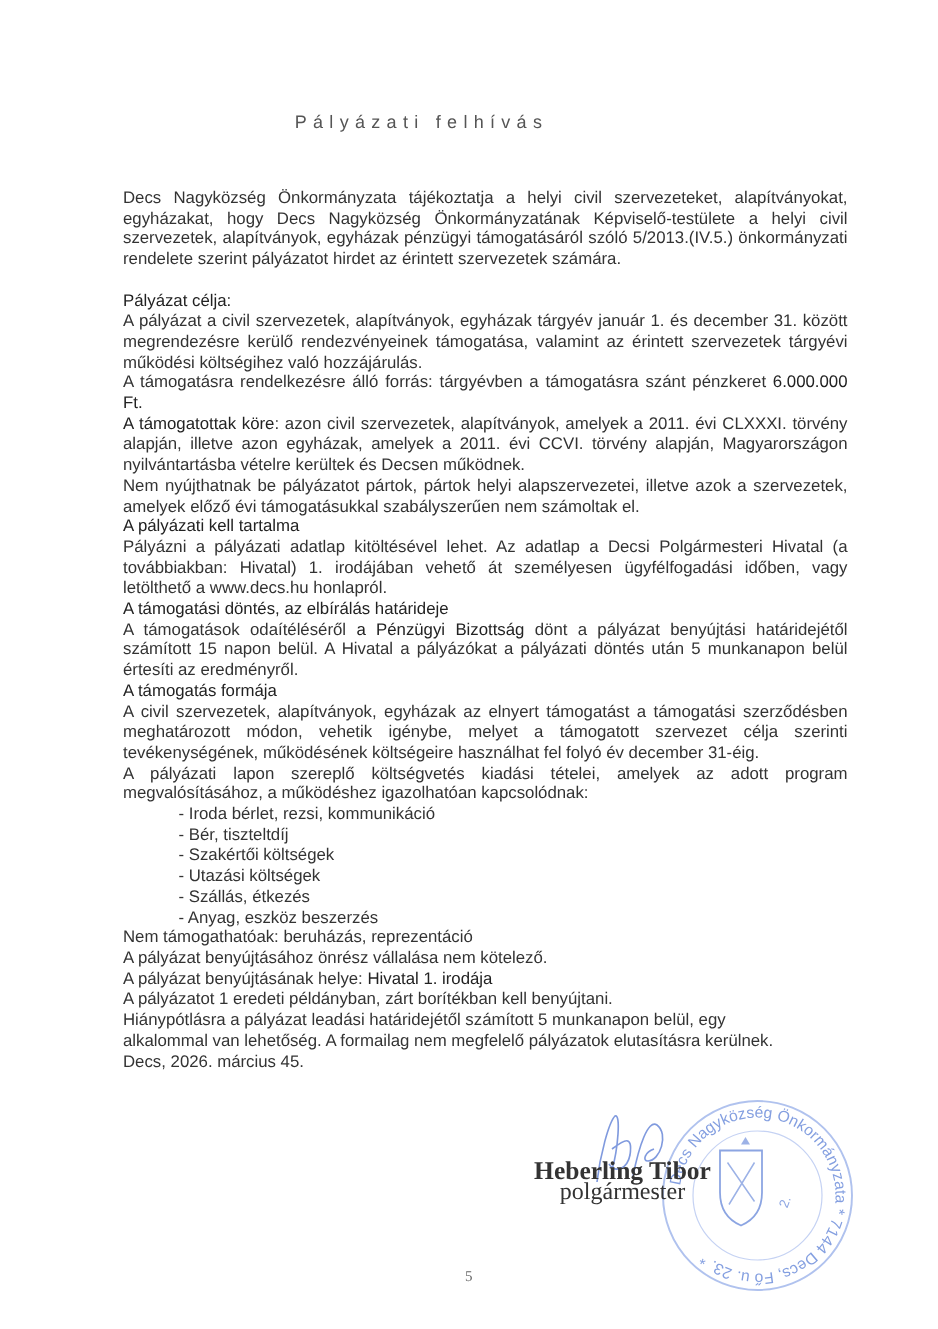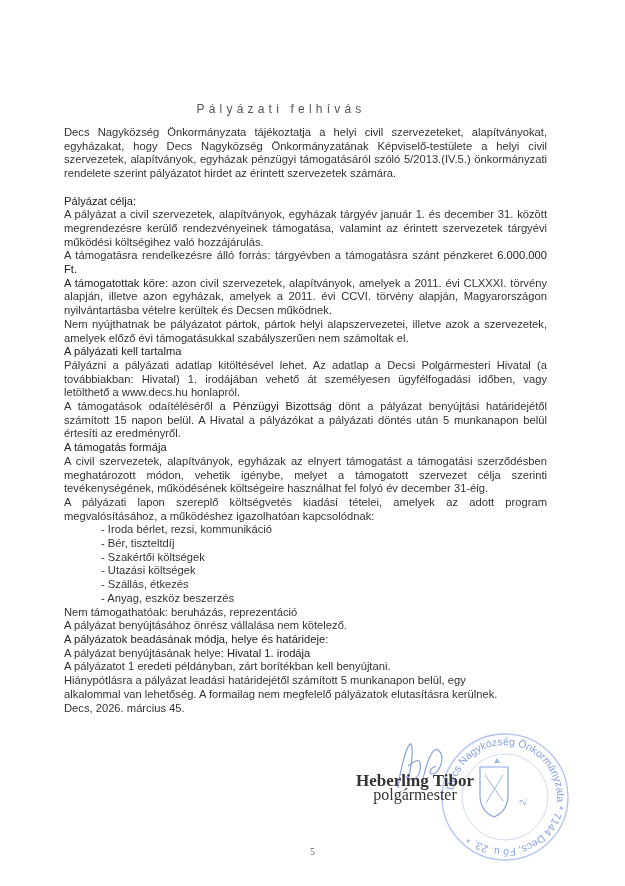--- a/index.html
+++ b/index.html
@@ -4,25 +4,25 @@
 <style>
   html, body { margin: 0; padding: 0; background: #ffffff; }
   body { width: 625px; height: 886px; position: relative; overflow: hidden; }
   .page {
     position: absolute; left: 0; top: 0; width: 625px; height: 886px;
     background: #ffffff;
     font-family: "Liberation Sans", sans-serif;
     color: #333333;
   }
   .title {
-    position: absolute; top: 102px; left: 0; width: 562px; text-align: center;
+    position: absolute; top: 74px; left: 0; width: 562px; text-align: center;
     font-size: 12px; letter-spacing: 4.2px; color: #555555;
   }
   .body {
-    position: absolute; left: 64px; top: 126px; width: 483px;
+    position: absolute; left: 82px; top: 126px; width: 483px;
     font-size: 11.2px; line-height: 13.7px;
   }
   .body p { margin: 0; }
   .just { text-align: justify; text-align-last: left; }
   .gap { height: 13.7px; }
   b, .b { font-weight: normal; color: #222222; }
   .link { }
   .li { padding-left: 37px; }
   .date { margin-top: 13.7px; }
   .sigblock {
@@ -56,35 +56,35 @@
       <span>A támogatásra rendelkezésre álló forrás: tárgyévben a támogatásra szánt pénzkeret</span>
       <b>6.000.000 Ft.</b>
     </p>
 
     <p class="just"><b>A támogatottak köre</b><span>: azon civil szervezetek, alapítványok, amelyek a 2011. évi CLXXXI. törvény alapján, illetve azon egyházak, amelyek a 2011. évi CCVI. törvény alapján, Magyarországon nyilvántartásba vételre kerültek és Decsen működnek.</span></p>
     <p class="just">Nem nyújthatnak be pályázatot pártok, pártok helyi alapszervezetei, illetve azok a szervezetek, amelyek előző évi támogatásukkal szabályszerűen nem számoltak el.</p>
 
     <p class="b">A pályázati kell tartalma</p>
     <p class="just"><span>Pályázni a pályázati adatlap kitöltésével lehet. Az adatlap a Decsi Polgármesteri Hivatal (a továbbiakban: Hivatal) 1. irodájában vehető át személyesen ügyfélfogadási időben, vagy letölthető a </span><span class="link">www.decs.hu</span><span> honlapról.</span></p>
 
+    <p class="b">A támogatási döntés, az elbírálás határideje</p>
     <p class="just"><span>A támogatások odaítéléséről </span><b>a Pénzügyi Bizottság</b><span> dönt a pályázat benyújtási határidejétől számított 15 napon belül. A Hivatal a pályázókat a pályázati döntés után 5 munkanapon belül értesíti az eredményről.</span></p>
 
     <p class="b">A támogatás formája</p>
     <p class="just">A civil szervezetek, alapítványok, egyházak az elnyert támogatást a támogatási szerződésben meghatározott módon, vehetik igénybe, melyet a támogatott szervezet célja szerinti tevékenységének, működésének költségeire használhat fel folyó év december 31-éig.</p>
     <p class="just">A pályázati lapon szereplő költségvetés kiadási tételei, amelyek az adott program megvalósításához, a működéshez igazolhatóan kapcsolódnak:</p>
     <p class="li">- Iroda bérlet, rezsi, kommunikáció</p>
     <p class="li">- Bér, tiszteltdíj</p>
     <p class="li">- Szakértői költségek</p>
     <p class="li">- Utazási költségek</p>
     <p class="li">- Szállás, étkezés</p>
     <p class="li">- Anyag, eszköz beszerzés</p>
     <p>Nem támogathatóak: beruházás, reprezentáció</p>
     <p>A pályázat benyújtásához önrész vállalása nem kötelező.</p>
 
-    <p class="b">A pályázatok beadásának módja, helye és határideje:</p>
     <p><span>A pályázat benyújtásának helye: </span><b>Hivatal 1. irodája</b></p>
     <p>A pályázatot 1 eredeti példányban, zárt borítékban kell benyújtani.</p>
     <p>Hiánypótlásra a pályázat leadási határidejétől számított 5 munkanapon belül, egy</p>
     <p>alkalommal van lehetőség. A formailag nem megfelelő pályázatok elutasításra kerülnek.</p>
 
     <p class="date">Decs, 2026. március 45.</p>
   </div>
 
   <svg class="stamp" viewBox="0 0 150 145">
     <defs>

